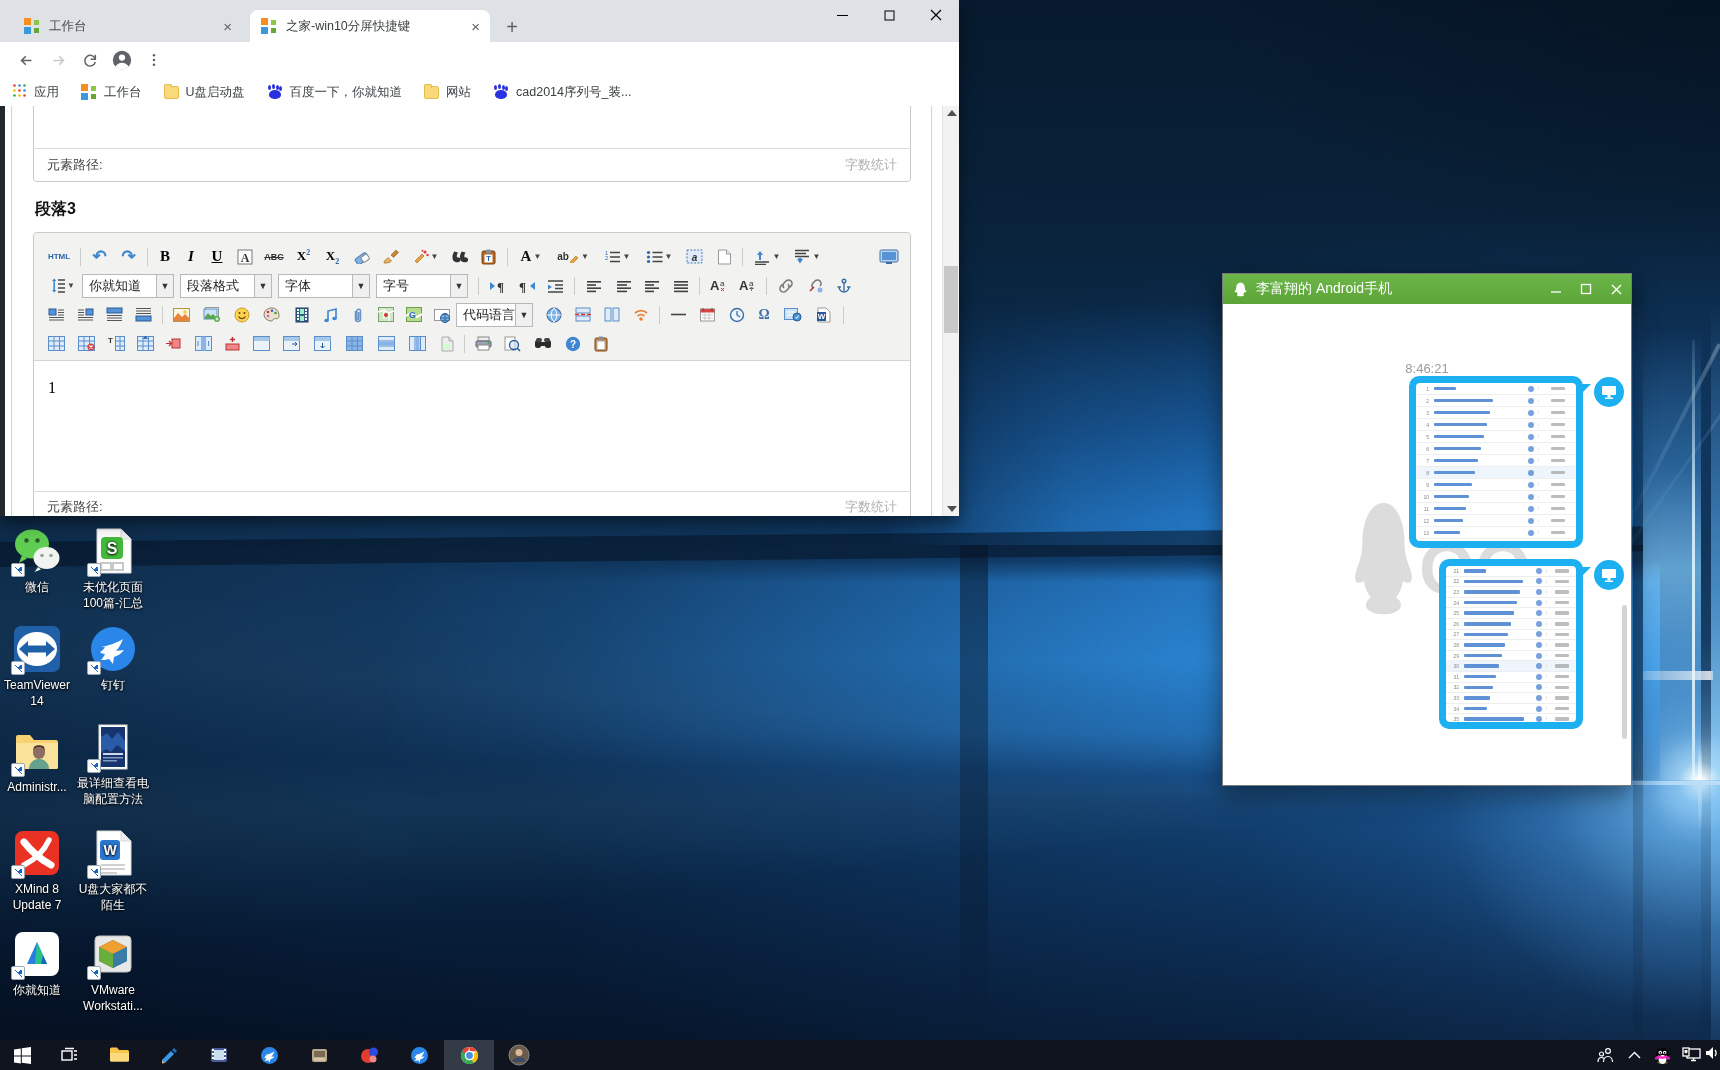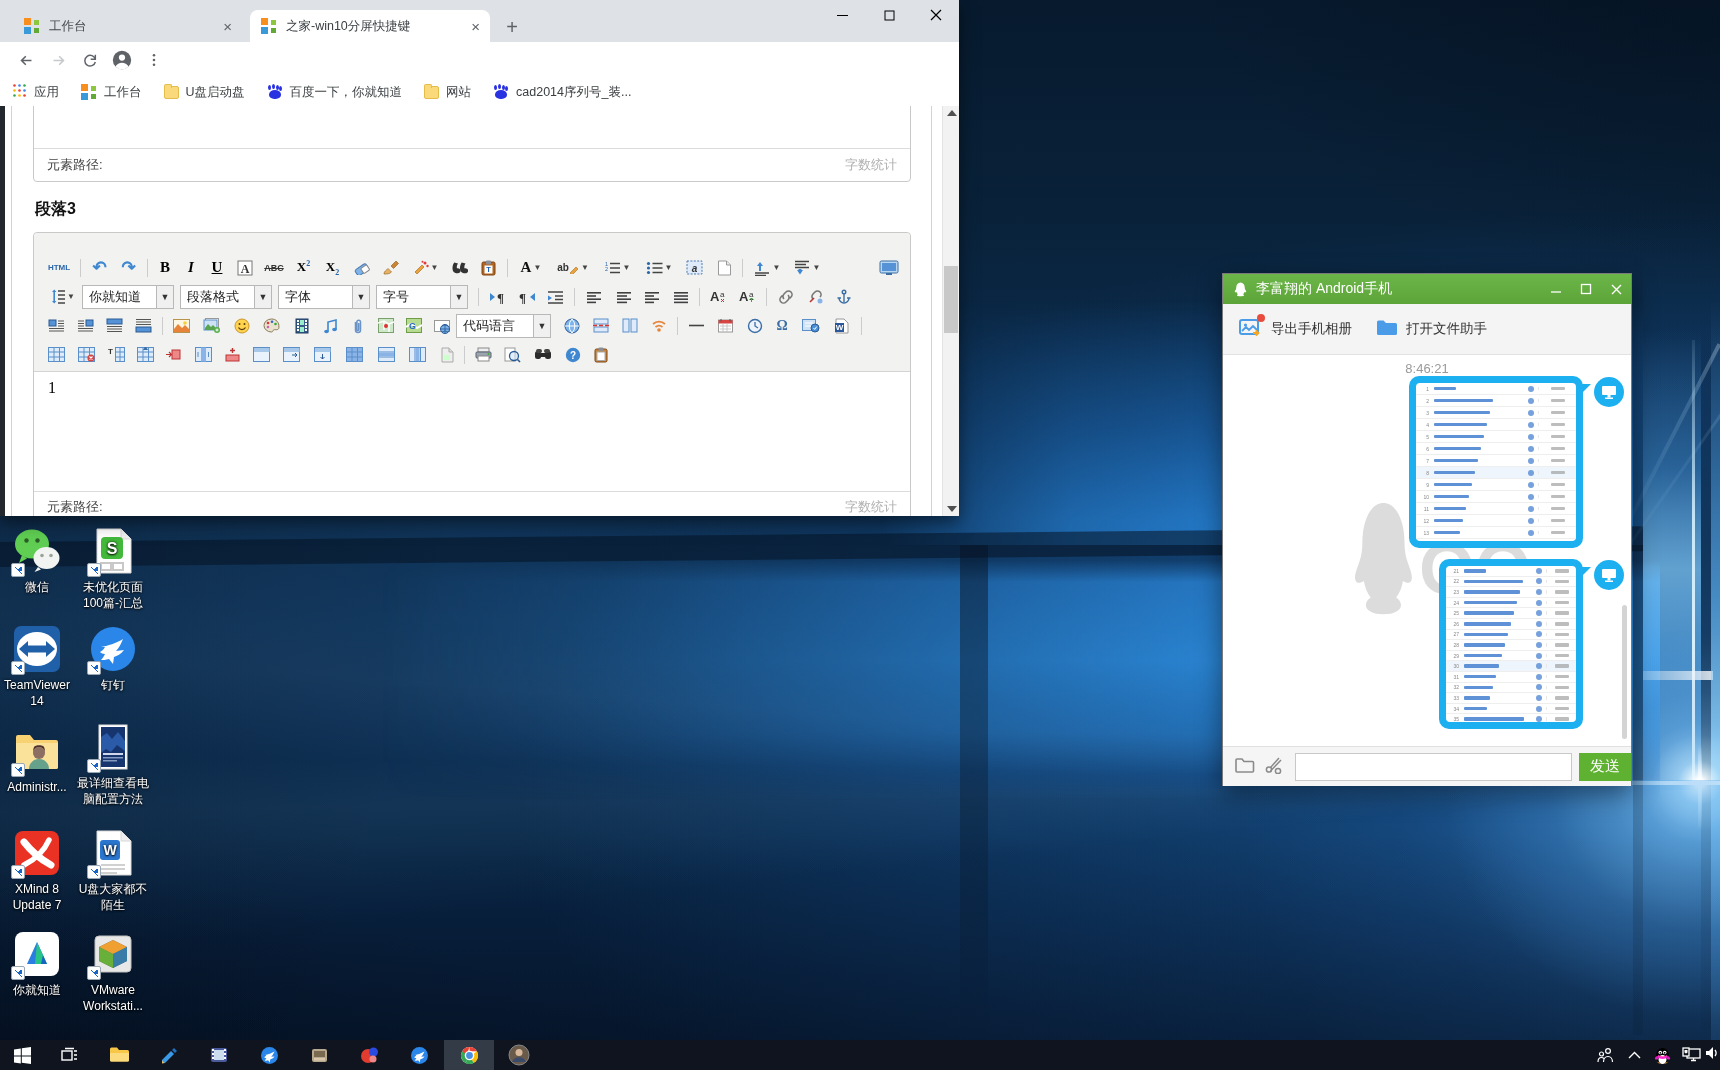--- a/index.html
+++ b/index.html
@@ -66,21 +66,21 @@
 .winctl div{flex:1;display:flex;align-items:center;justify-content:center;color:#202124}
 #addrbar{position:absolute;left:0;top:42px;width:100%;height:36px;background:#fff;display:flex;align-items:center}
 #urlpill{height:28px;background:#f1f3f4;border-radius:14px;flex:0 0 auto;display:flex;align-items:center;color:#202124;font-size:13.5px}
 #bookbar{position:absolute;left:0;top:78px;width:100%;height:28px;background:#fff;display:flex;align-items:center;font-size:12.5px;color:#3c4043}
 #page{position:absolute;left:0;top:106px;width:959px;height:410px;background:#fff;overflow:hidden}
 #pageleftedge{position:absolute;left:0;top:106px;width:5px;height:410px;background:#23282e;z-index:31}
 .pinkline{position:absolute;top:106px;width:1px;height:410px;background:#f3c6c6;z-index:31}
 #scrollv{position:absolute;right:0px;top:106px;width:17px;height:410px;background:#f2f2f2;z-index:32;border-left:1px solid #e4e4e4}
 
 .edbox{position:absolute;left:33px;width:878px;border:1px solid #c9c9c9;border-radius:4px;background:#fff}
-.toolbar{background:#f2f2f1;border-bottom:1px solid #d4d4d4;border-radius:4px 4px 0 0;padding:20px 6px 2px 8px}
+.toolbar{background:#f2f2f1;border-bottom:1px solid #d4d4d4;border-radius:4px 4px 0 0;padding:9px 6px 2px 8px}
 .trow{display:flex;align-items:center;height:29px}
 .ti{width:26px;height:22px;display:flex;align-items:center;justify-content:center;flex:0 0 auto}
 .tsep{width:1px;height:18px;background:#ccc;margin:0 4px;flex:0 0 auto}
 .tsel{height:24px;border:1px solid #b8b8b8;background:#fff;display:flex;align-items:center;font-size:13px;color:#222;margin-right:6px}
 .tsel .cap{width:17px;height:22px;background:#f0f0f0;border-left:1px solid #b8b8b8;margin-left:auto;display:flex;align-items:center;justify-content:center;font-size:9px;color:#333}
 .caret{font-size:8px;color:#444;margin-left:2px}
 .fav4{position:relative;width:16px;height:16px;display:inline-block;flex:0 0 auto}
 .fav4:before{content:"";position:absolute;left:0;top:0;width:7px;height:7px;background:#f78e1e;box-shadow:9px 1px 0 -1px #8dc63f,0px 9px 0 0 #3a9ad9,9px 9px 0 -1px #62aa35}
 .bfolder{width:15px;height:13px;display:inline-block;background:#f9d97a;border:1px solid #e4bc4e;border-radius:2px;position:relative;flex:0 0 auto}
 .bfolder:before{content:"";position:absolute;left:-1px;top:-3px;width:6px;height:3px;background:#f9d97a;border:1px solid #e4bc4e;border-bottom:none;border-radius:2px 2px 0 0}
@@ -669,21 +669,21 @@
                   <text x="3" y="11" font-size="9" font-weight="bold" fill="#2a66c8">G</text>
                 </svg>
               </span>
               <span class="ti" style="width:29px">
                 <svg width="16" height="16" viewBox="0 0 16 16">
                   <rect x="0.5" y="2.5" width="15" height="11" fill="#fff" stroke="#999"></rect>
                   <circle cx="11" cy="11" r="4.5" fill="#7db3e8" stroke="#2a5a94"></circle>
                   <path d="M6.5 11h9M11 6.5v9M8 8a5 5 0 0 1 6 0M8 14a5 5 0 0 1 6 0" stroke="#2a5a94" fill="none" stroke-width=".8"></path>
                 </svg>
               </span>
-              <span class="tsel" style="width:95px">
+              <span class="tsel" style="width:77px">
                 <span style="margin-left:6px">代码语言</span>
                 <span class="cap">▼</span>
               </span>
               <span class="ti" style="width:29px">
                 <svg width="16" height="16" viewBox="0 0 16 16">
                   <circle cx="8" cy="8" r="7" fill="#7db3e8" stroke="#2a5a94"></circle>
                   <path d="M1 8h14M8 1a10 10 0 0 1 0 14M8 1a10 10 0 0 0 0 14" stroke="#fff" fill="none"></path>
                 </svg>
               </span>
               <span class="ti" style="width:29px">
@@ -914,33 +914,20 @@
               <rect x="1.5" y="1.5" width="9" height="9" fill="none" stroke="#fff" stroke-width="1.3"></rect>
             </svg>
           </span>
           <span class="qbt" style="margin-right:0px">
             <svg width="13" height="13" viewBox="0 0 13 13">
               <path d="M2 2l9 9M11 2l-9 9" stroke="#fff" stroke-width="1.4"></path>
             </svg>
           </span>
         </span>
       </div>
-    <div id="qqtools">
-        <span style="margin-left:16px;position:relative"><svg width="24" height="22" viewBox="0 0 24 22">
-            <rect x="1" y="3" width="18" height="14" rx="2" fill="none" stroke="#4a9ce8" stroke-width="2"></rect>
-            <circle cx="6.5" cy="8" r="1.6" fill="#4a9ce8"></circle>
-            <path d="M3 14l4-4 3 3 4-4 4 4" fill="none" stroke="#4a9ce8" stroke-width="1.8"></path>
-            <path d="M14 16l5 0m-2.2-2.5l2.5 2.5-2.5 2.5" stroke="#f5a623" stroke-width="2" fill="none"></path>
-          </svg><span style="position:absolute;right:-2px;top:-3px;width:8px;height:8px;border-radius:50%;background:#e74c3c"></span></span>
-        <span style="margin-left:8px">导出手机相册</span>
-        <span style="margin-left:24px"><svg width="22" height="20" viewBox="0 0 22 20">
-            <path d="M1 4a1.5 1.5 0 0 1 1.5-1.5h5L10 5h9.5A1.5 1.5 0 0 1 21 6.5v9a1.5 1.5 0 0 1-1.5 1.5h-17A1.5 1.5 0 0 1 1 15.5z" fill="#4a9ce8"></path>
-          </svg></span>
-        <span style="margin-left:8px">打开文件助手</span>
-      </div>
     <div id="qqchat">
         <div style="position:absolute;left:0;top:6px;width:100%;text-align:center;color:#9a9a9a;font-size:13px">8:46:21</div>
         <svg style="position:absolute;left:122px;top:144px" width="200" height="120" viewBox="0 0 200 120">
           <g fill="#dcdcdc">
             <g transform="scale(0.62,1)">
               <path d="M62 4c-20 0-34 17-34 40 0 6-1.6 13-4.4 18C19.6 69.5 14 77 17 81.5c2.3 3.8 9 2.2 13.5.5 1.7 6.7 5.6 12.4 11 16.4-4.5 1.7-7.8 4.5-7.8 7.8 0 5.6 12.4 9 28.3 9s28.3-3.4 28.3-9c0-3.3-3.3-6.1-7.8-7.8 5.4-4 9.3-9.7 11-16.4 4.5 1.7 11.2 3.3 13.5-.5 3-4.5-2.6-12-6.6-19.5-2.8-5-4.4-12-4.4-18 0-23-14-40-34-40z"></path>
             </g>
             <text x="74" y="95" font-size="72" font-weight="bold" font-family="Liberation Sans">QQ</text>
           </g>
         </svg>
@@ -1187,32 +1174,20 @@
           <div style="position:absolute;right:-8px;top:8px;width:0;height:0;border-style:solid;border-width:0 0 14px 14px;border-color:transparent transparent transparent #1db0f0"></div>
         </div>
         <div class="mico" style="left:371px;top:205px">
           <svg width="16" height="14" viewBox="0 0 16 14">
             <rect x="1" y="1" width="14" height="9" rx="1" fill="#fff"></rect>
             <rect x="6.5" y="10" width="3" height="2.5" fill="#fff"></rect>
             <rect x="4" y="12.5" width="8" height="1.5" fill="#fff"></rect>
           </svg>
         </div>
         <div style="position:absolute;right:4px;top:250px;width:5px;height:134px;border-radius:3px;background:#d4d4d4"></div>
-      </div>
-    <div id="qqinput">
-        <span style="margin-left:12px"><svg width="20" height="18" viewBox="0 0 20 18">
-            <path d="M1 4a1 1 0 0 1 1-1h5l2 2.5h8.5a1 1 0 0 1 1 1V15a1 1 0 0 1-1 1H2a1 1 0 0 1-1-1z" fill="none" stroke="#8a8a8a" stroke-width="1.6"></path>
-          </svg></span>
-        <span style="margin-left:10px"><svg width="20" height="18" viewBox="0 0 20 18">
-            <circle cx="4" cy="13.5" r="2.6" fill="none" stroke="#8a8a8a" stroke-width="1.5"></circle>
-            <circle cx="13" cy="15" r="2.6" fill="none" stroke="#8a8a8a" stroke-width="1.5"></circle>
-            <path d="M5.5 11.5L14 2m-8.5 13L16 4" stroke="#8a8a8a" stroke-width="1.5"></path>
-          </svg></span>
-        <span style="margin-left:10px;width:277px;height:28px;background:#fff;border:1px solid #c8c8c8"></span>
-        <span style="margin-left:7px;width:52px;height:28px;background:#5fb131;color:#fff;font-size:15px;display:flex;align-items:center;justify-content:center">发送</span>
       </div>
   </div>
 
   <div id="taskbar">
       <div id="startbtn">
         <svg width="17" height="17" viewBox="0 0 17 17">
           <path d="M0 2.4L6.8 1.5v7H0zM7.8 1.3L17 0v8.5H7.8zM0 9.4h6.8v7L0 15.5zM7.8 9.4H17V17l-9.2-1.3z" fill="#fff"></path>
         </svg>
       </div>
       <div class="tico">

